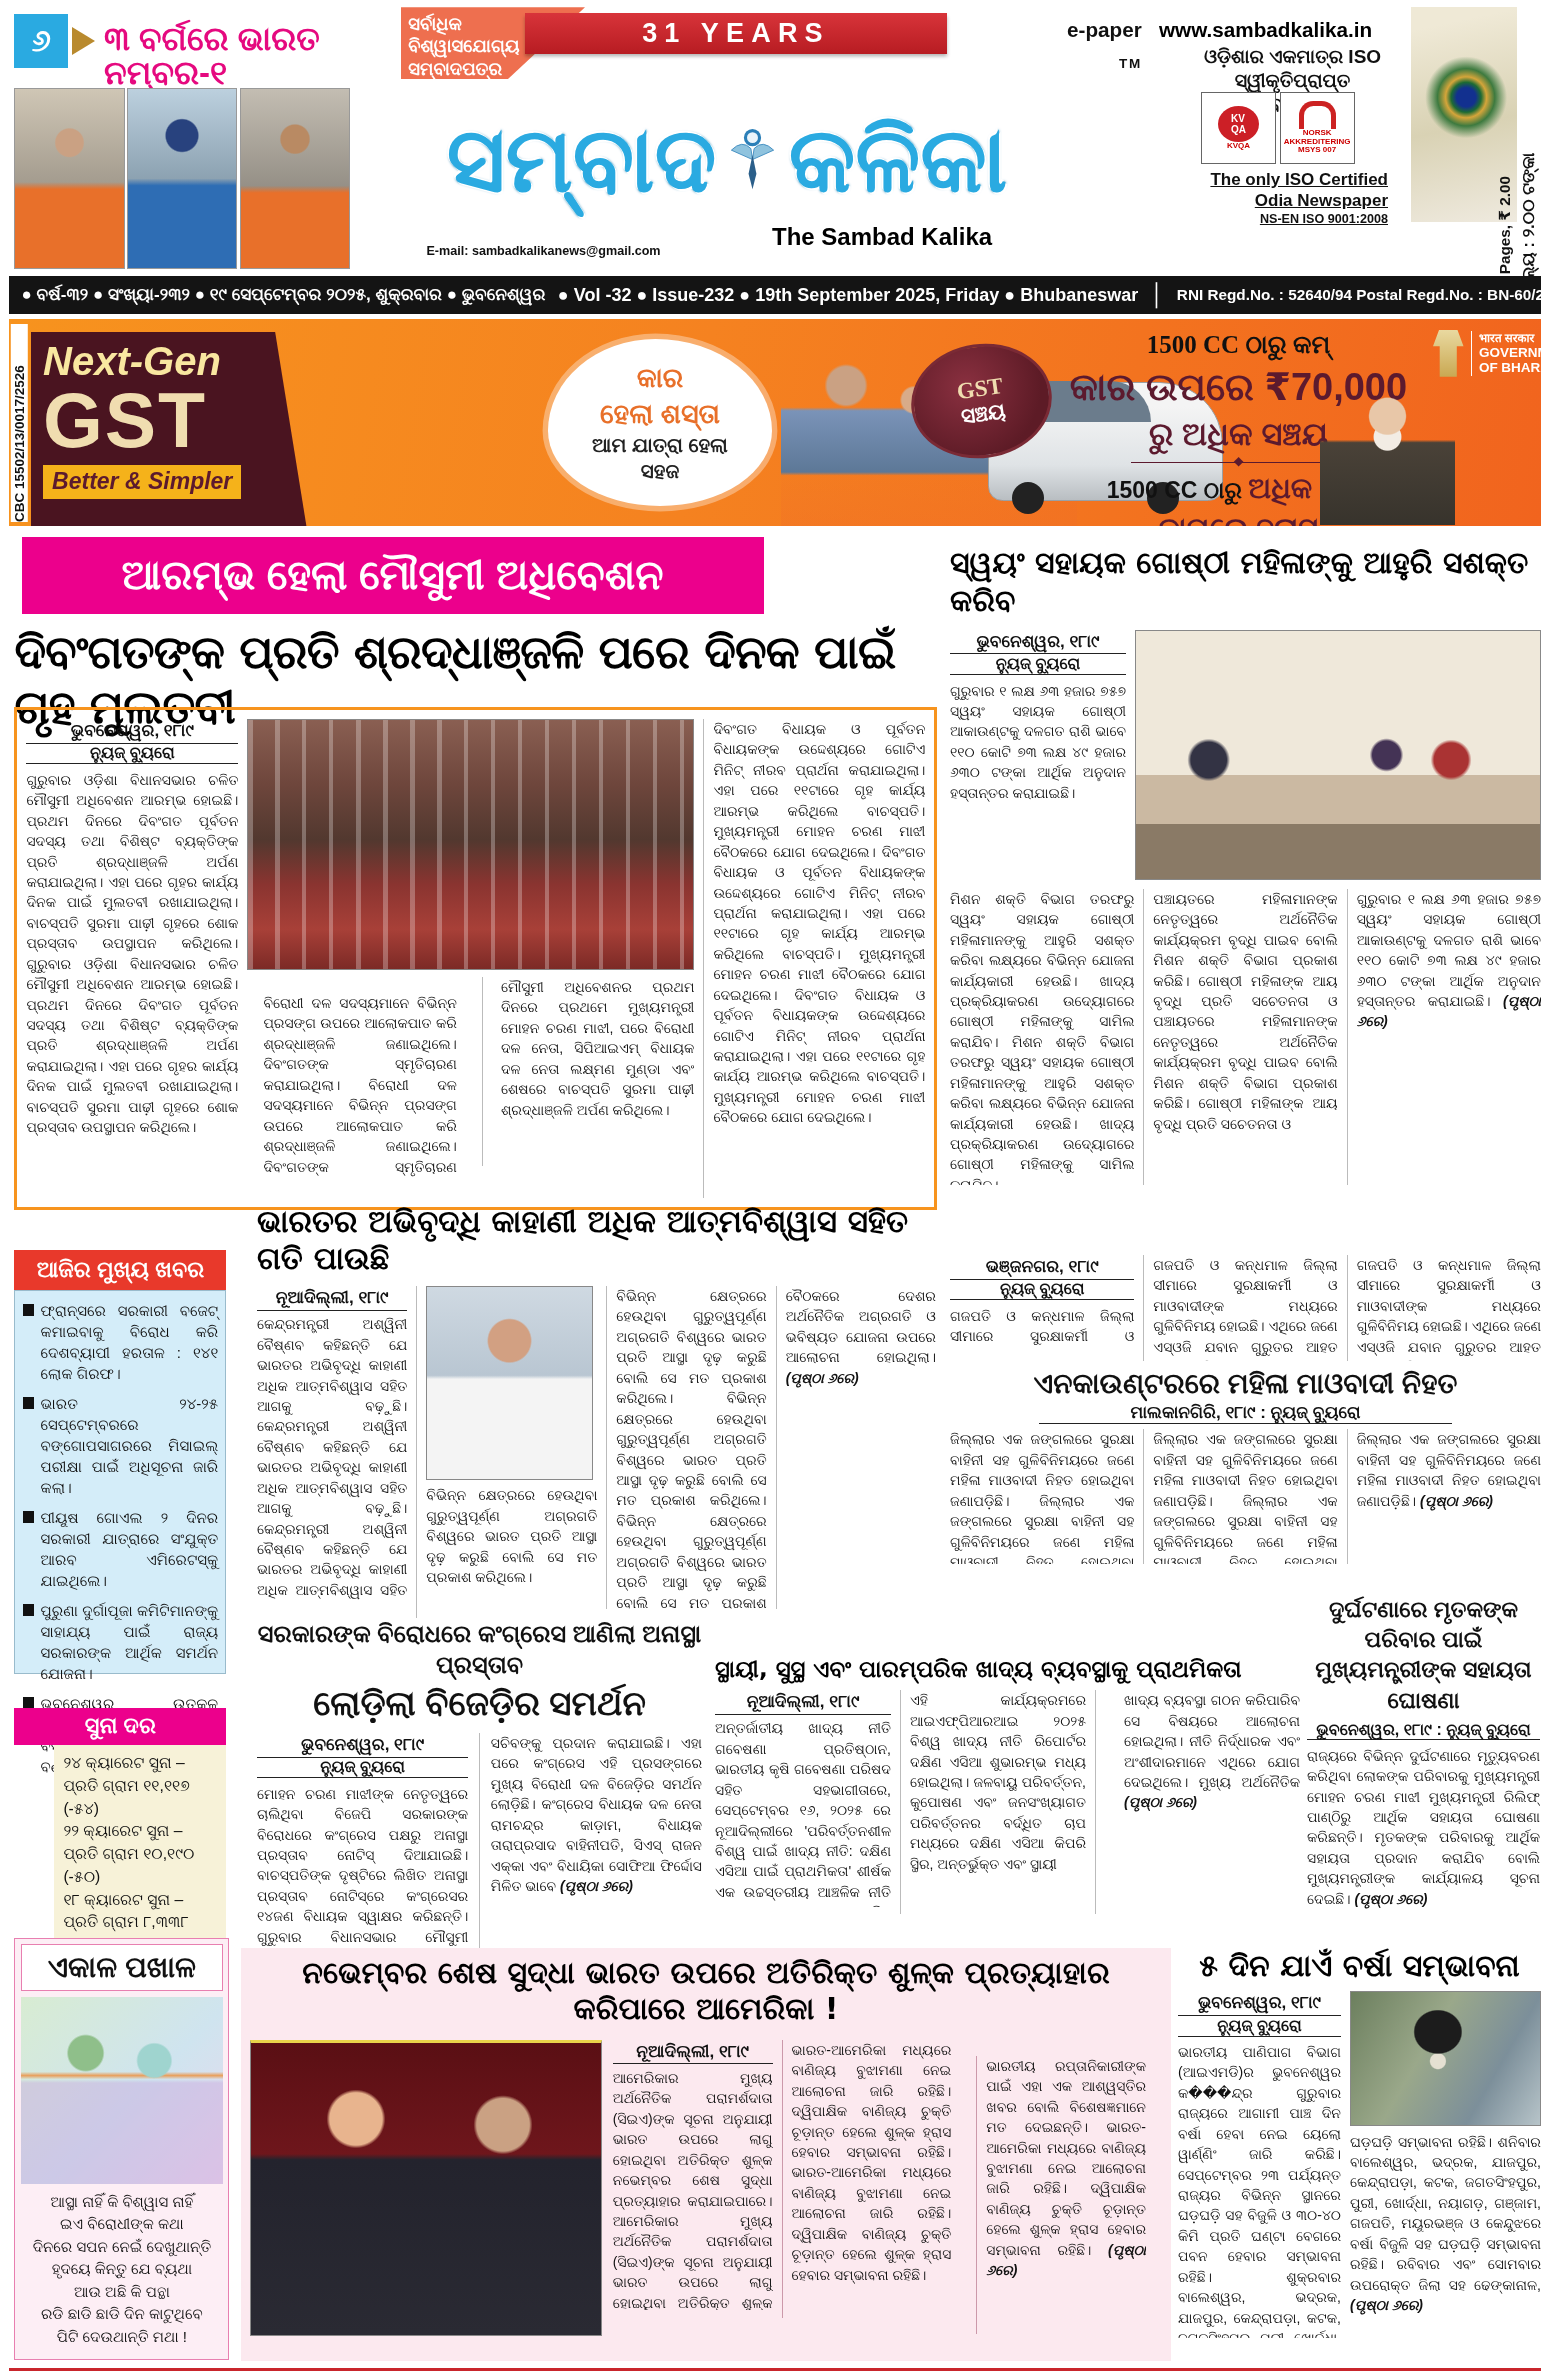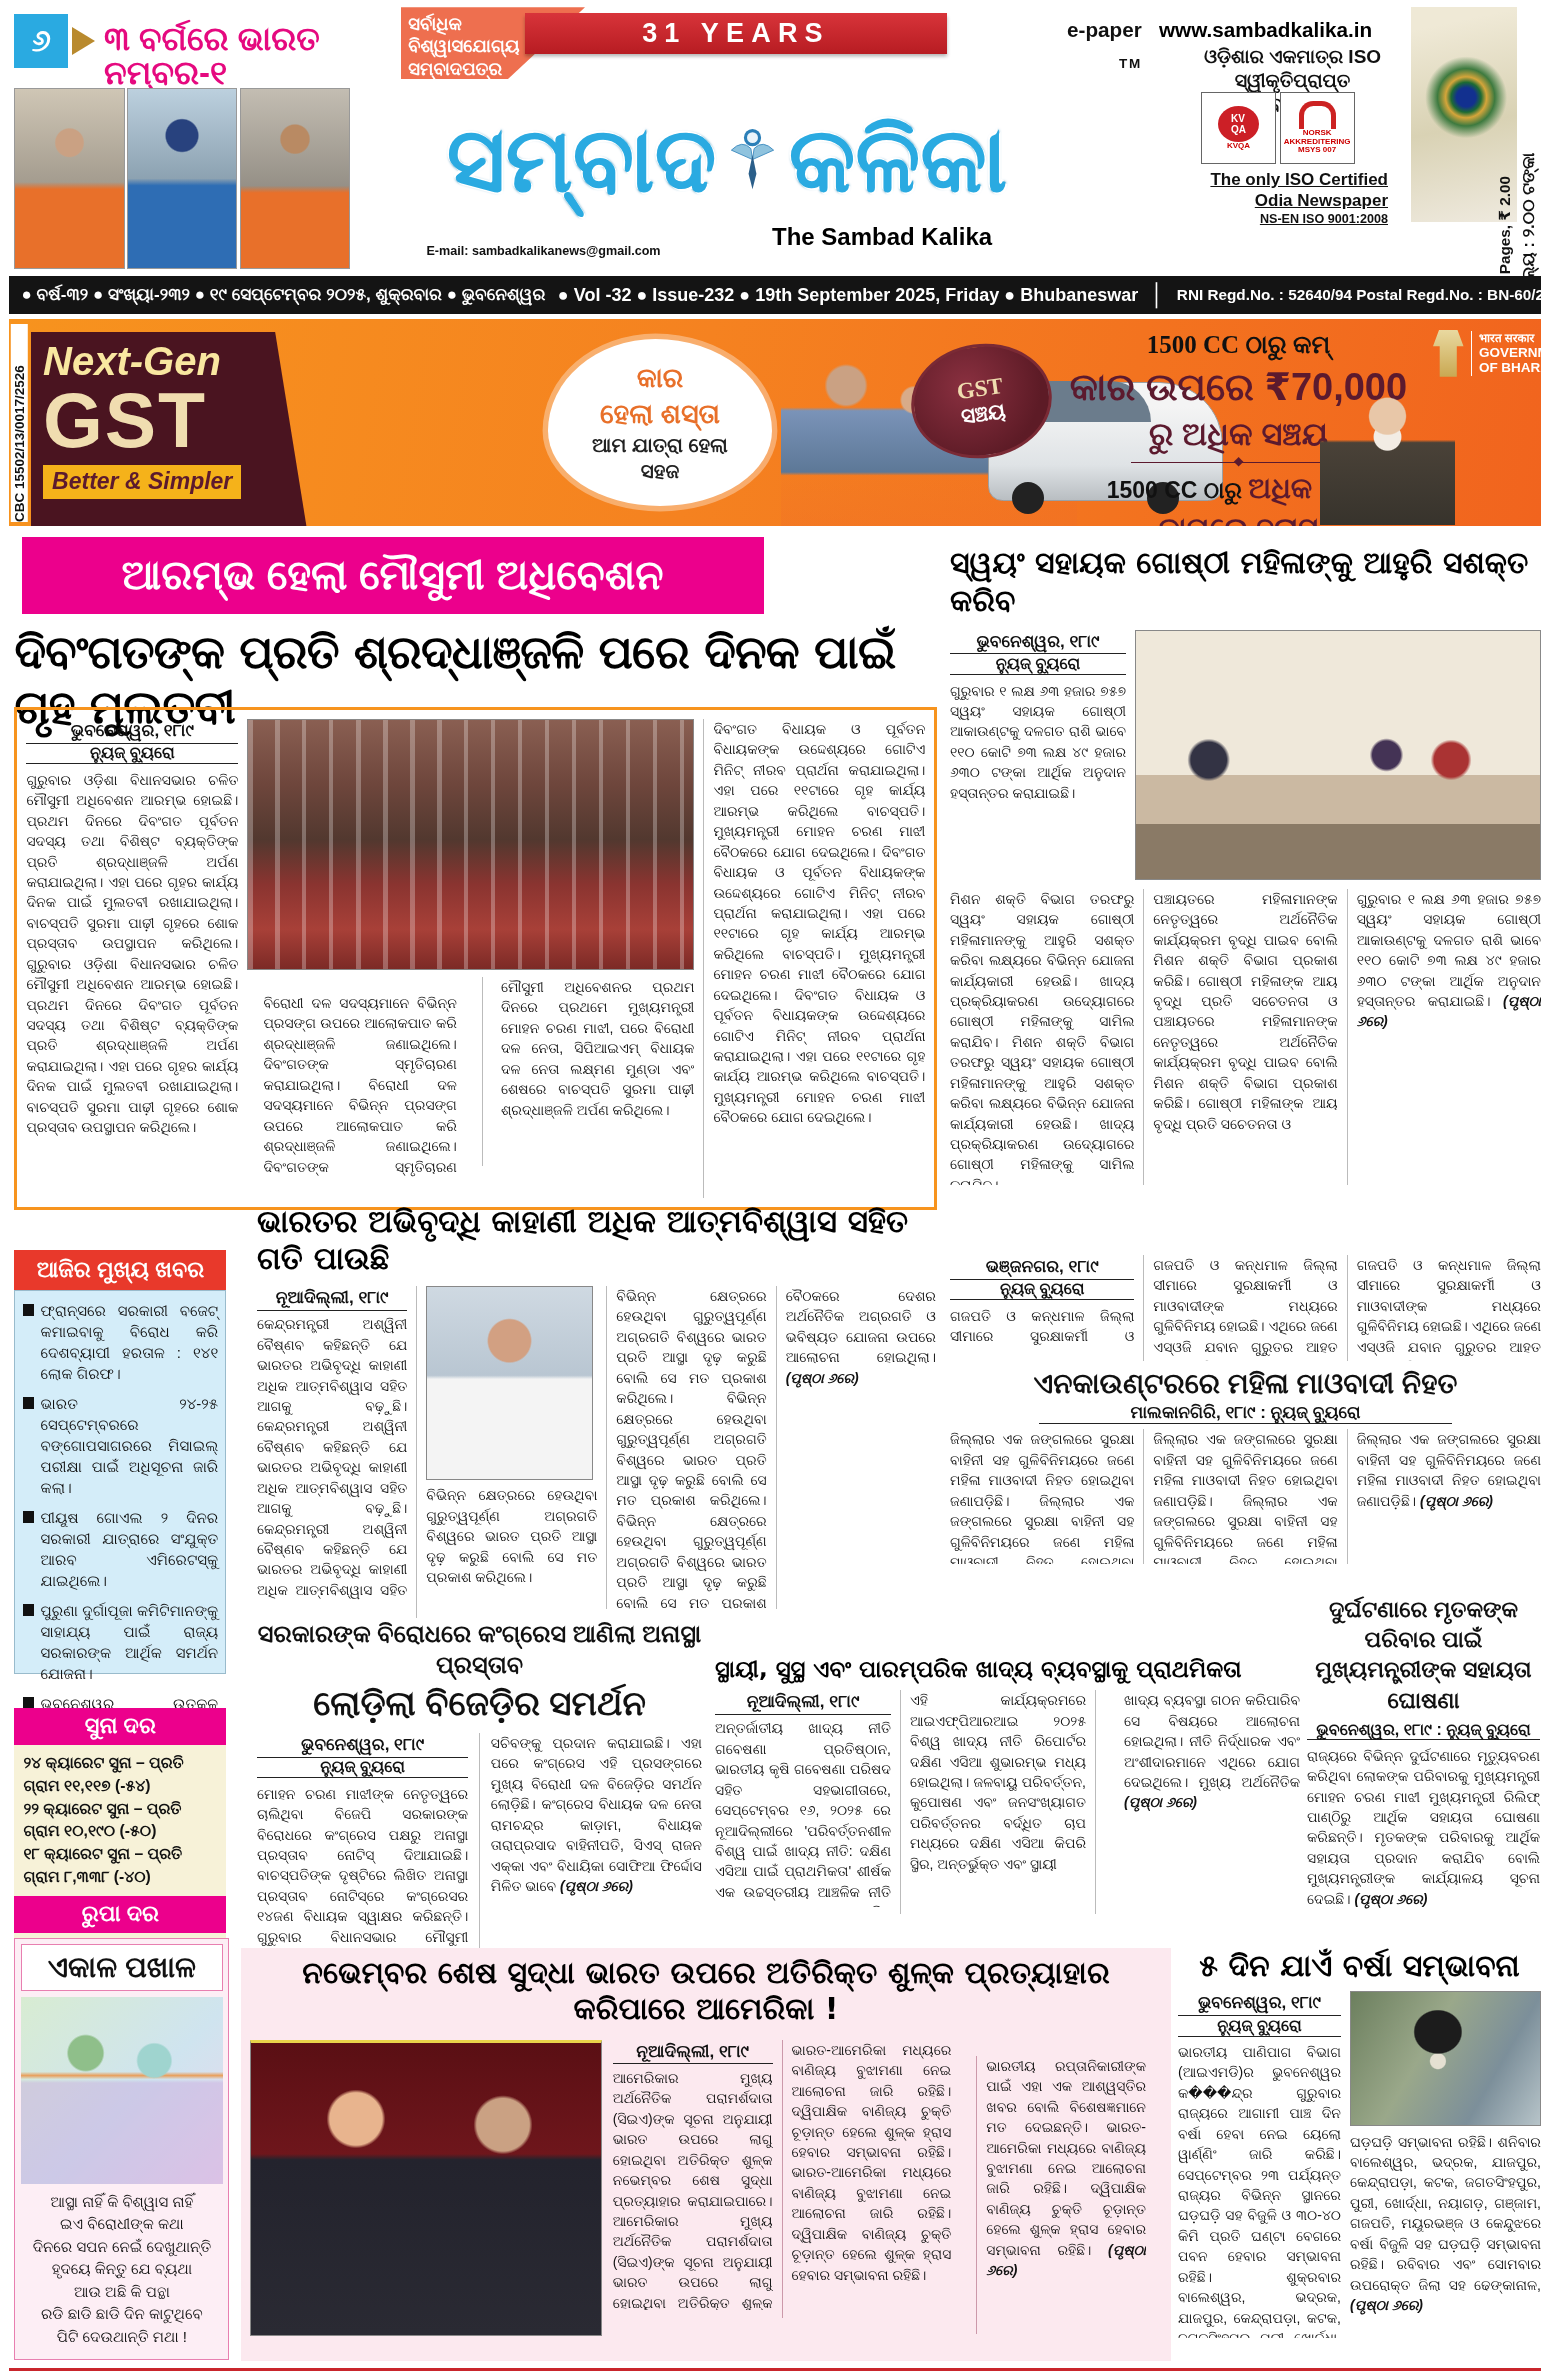--- a/index.html
+++ b/index.html
@@ -156,21 +156,21 @@
   .cols3 .c:first-child{border-left:none;padding-left:0;}
 
   
   .news-box{left:14.4px;top:1250px;width:212px;}
   .news-head{background:#e8392b;color:#fff;font-size:22.4px;font-weight:bold;text-align:center;padding:7.2px 0;}
   .news-body{background:#d4edf9;border:0.9px solid #9bc;padding:9px 7.2px;height:384px;box-sizing:border-box;}
   .news-item{font-size:15px;line-height:1.4;text-align:justify;margin-bottom:9px;display:flex;gap:6.3px;}
   .news-item .sq{flex:none;width:11.7px;height:11.7px;background:#111;margin-top:3.6px;}
   .rates-box{left:14.4px;top:1708px;width:212px;}
   .rate-head{background:#ec008c;color:#fff;font-size:22.4px;font-weight:bold;text-align:center;padding:5.4px 0;}
-  .rate-body{background:#f7f2d8;padding:7.2px 9px;font-size:15.7px;font-weight:bold;line-height:1.45;}
+  .rate-body{background:#f7f2d8;padding:7.2px 9px;font-size:15.7px;font-weight:normal;line-height:1.45;margin-left:40px;}
 
   
   .growth{left:257px;top:1203px;width:679px;height:406px;}
   .growth-headline{font-size:31px;}
   .growth-row{display:flex;gap:9px;margin-top:9px;height:332px;}
   .growth-row .c{flex:1;border-left:0.9px solid #bbb;padding-left:9px;}
   .growth-row .c:first-child{border-left:none;padding-left:0;}
   .ph-minister{width:167px;height:194px;flex:none;background:
       radial-gradient(circle at 50% 28%,#d2a082 13%,rgba(0,0,0,0) 14%),
       linear-gradient(180deg,rgba(0,0,0,0) 46%,#f4f4f4 48%),

